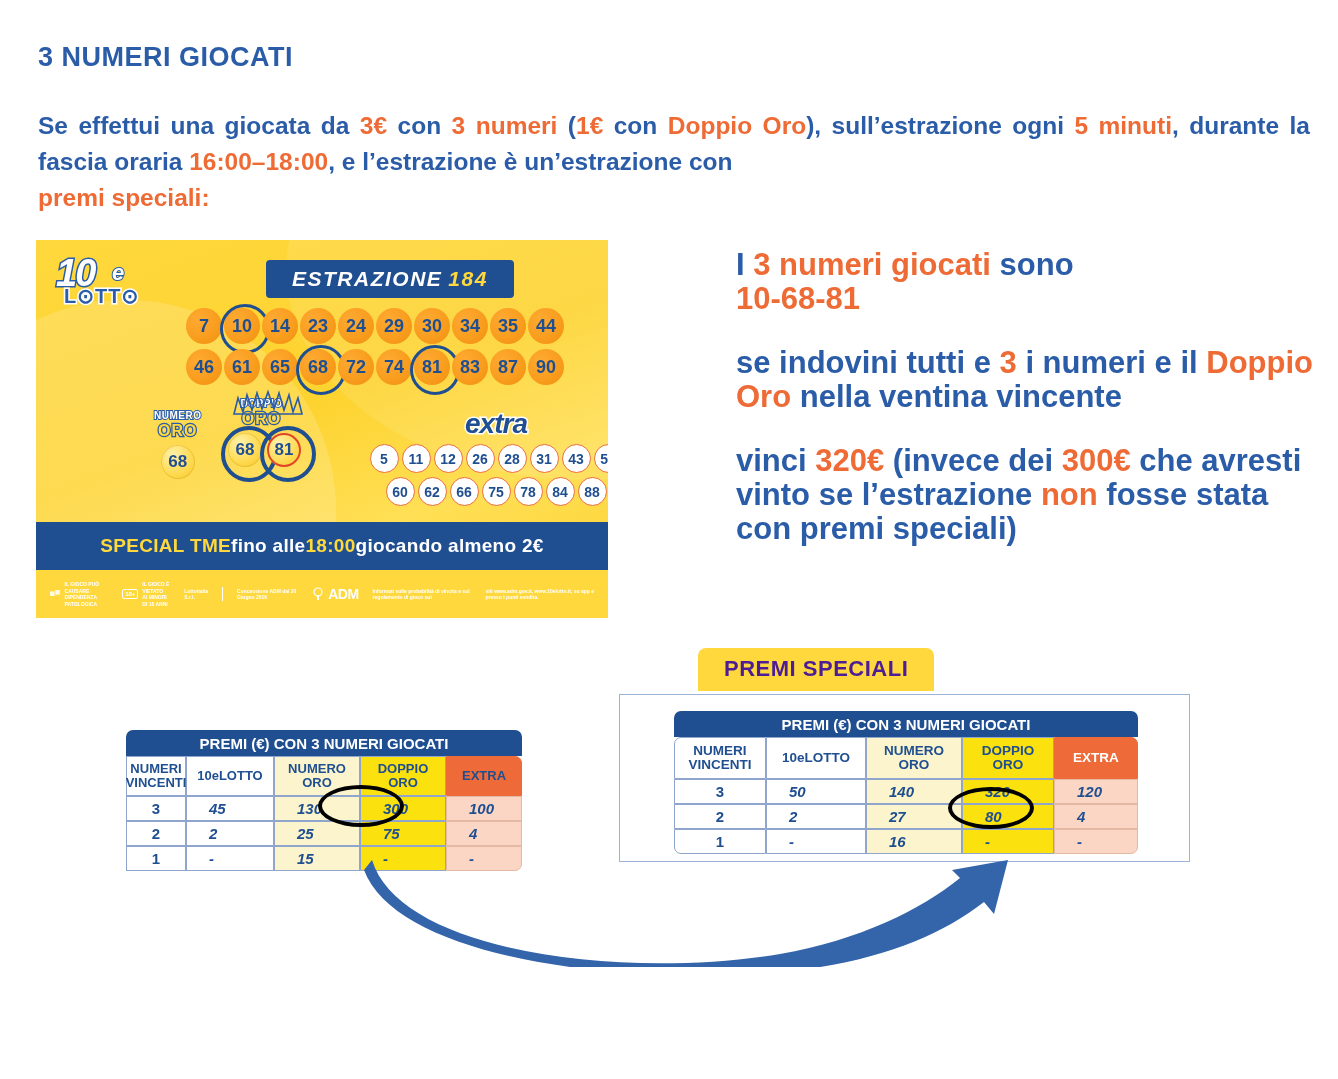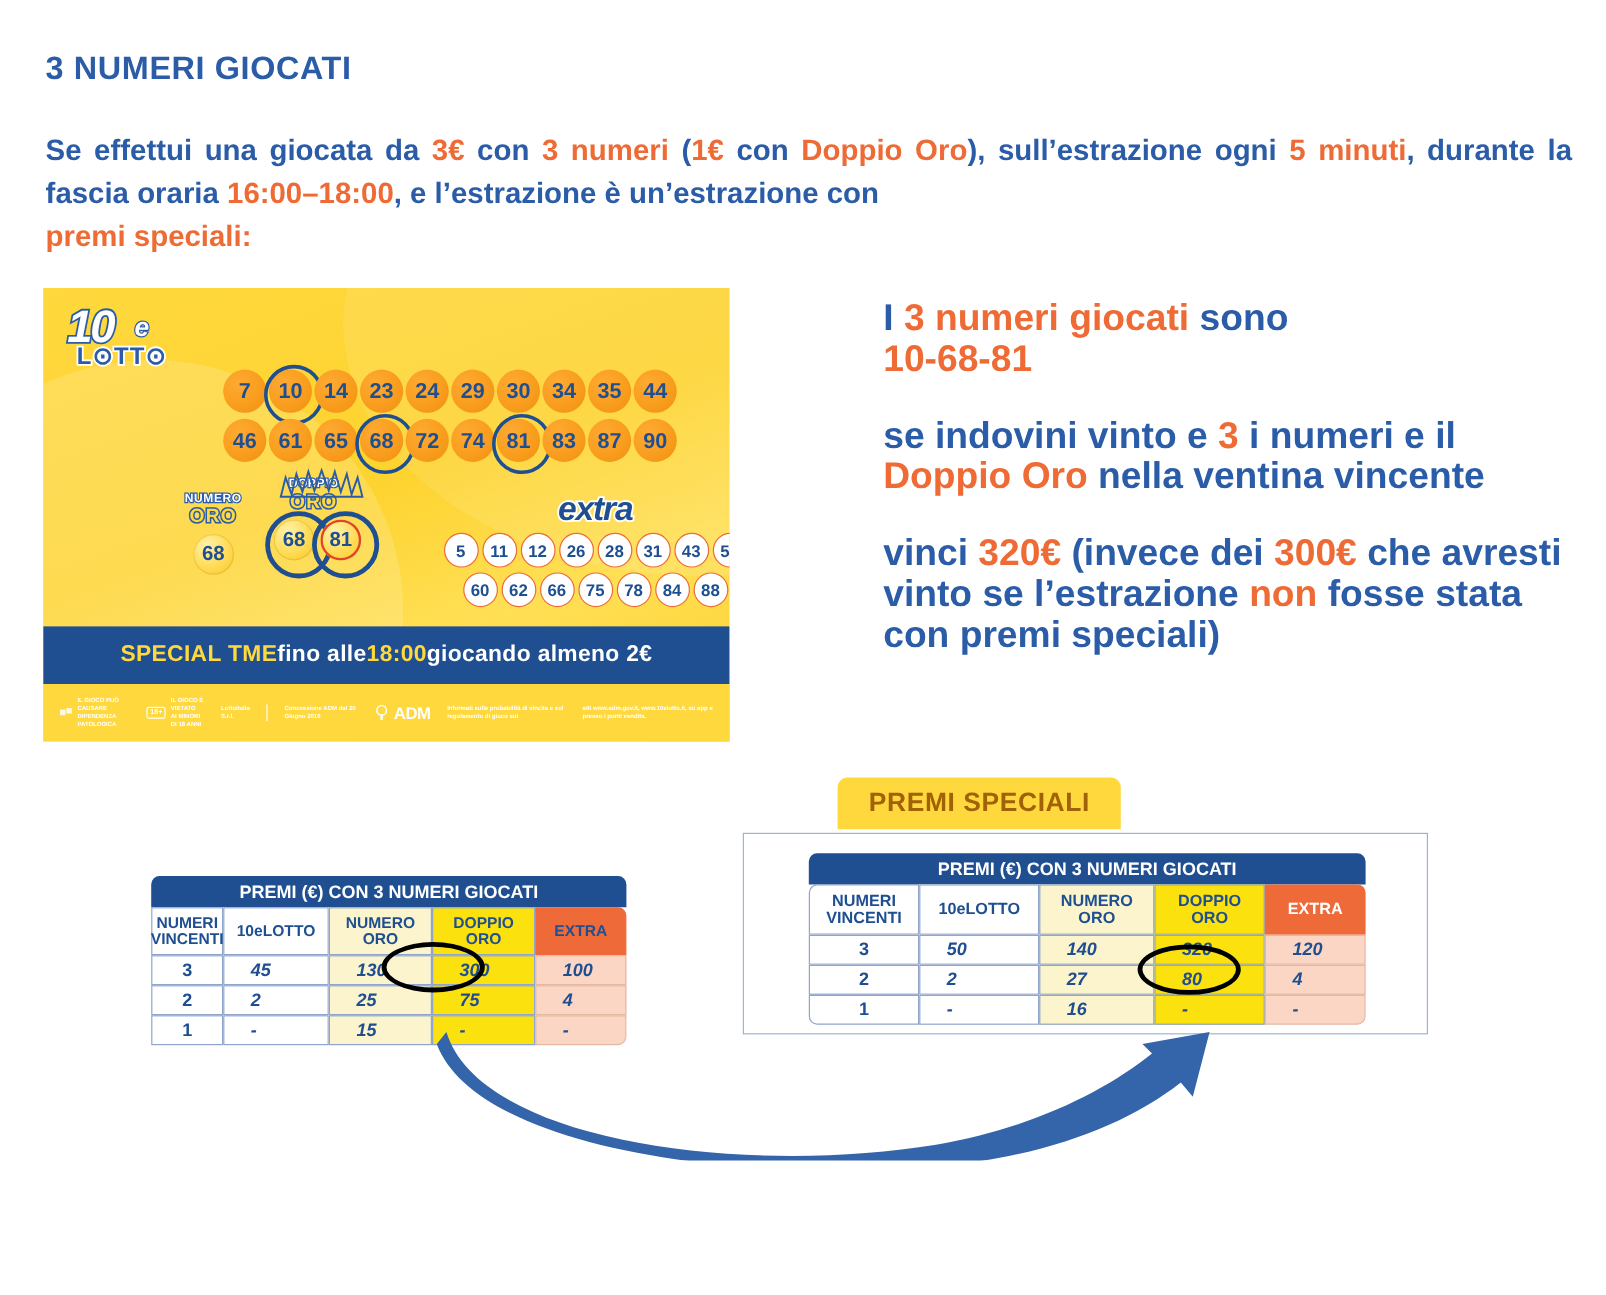--- a/index.html
+++ b/index.html
@@ -178,21 +178,21 @@
   #right-text {
     position: absolute; left: 736px; top: 248px; width: 580px;
     font-size: 31px; font-weight: bold; line-height: 34px; color: #2a5ca8;
   }
   #right-text .para { margin-bottom: 30px; }
   #right-text .para:last-child { margin-bottom: 0; }
 
   
   #premi-speciali-tab {
     position: absolute; left: 698px; top: 648px;
-    background: #ffd83d; color: #a16207;
+    background: #ffd83d; color: #4c1d95;
     padding: 8px 26px 9px 26px;
     border-radius: 8px 8px 0 0;
     font-size: 22px; font-weight: bold; letter-spacing: .5px;
   }
 
   
   .prize-table { font-weight: bold; color: #1f4f91; }
   .pt-title {
     background: #1f4f91; color: #ffffff; text-align: center;
     border-radius: 7px 7px 0 0; font-weight: bold;
@@ -262,20 +262,23 @@
 <div id="ticket">
   <div class="swoosh"></div>
   <div class="swoosh2"></div>
 
   <div id="logo">
     <span class="ten">10</span>
     <span class="e">e</span>
     <span class="lotto">L⊙TT⊙</span>
   </div>
 
+  <div id="estrazione-banner">
+    <span>ESTRAZIONE</span><span class="num">184</span>
+  </div>
 
   <div id="main-numbers">
     <div class="row">
         <div class="ball">7</div>
         <div class="ball circled">10</div>
         <div class="ball">14</div>
         <div class="ball">23</div>
         <div class="ball">24</div>
         <div class="ball">29</div>
         <div class="ball">30</div>
@@ -379,21 +382,21 @@
         <span>siti www.adm.gov.it, www.10elotto.it, su app e presso i punti vendita.</span>
       </div>
   </div>
 </div>
 
 <div id="right-text">
   <div class="para">
     <span>I </span><span class="orange">3 numeri giocati</span><span> sono</span><br><span class="orange">10-68-81</span>
   </div>
   <div class="para">
-    <span>se indovini vinto e </span><span class="orange">3</span><span> i numeri e il </span><span class="orange">Doppio Oro</span><span> nella ventina vincente</span>
+    <span>se indovini tutti e </span><span class="orange">3</span><span> i numeri e il </span><span class="orange">Doppio Oro</span><span> nella ventina vincente</span>
   </div>
   <div class="para">
     <span>vinci </span><span class="orange">320€</span><span> (invece dei </span><span class="orange">300€</span><span> che avresti vinto se l’estrazione </span><span class="orange">non</span><span> fosse stata con premi speciali)</span>
   </div>
 </div>
 
 <div id="premi-speciali-tab">PREMI SPECIALI</div>
 
 <div id="table-left" class="prize-table">
   <div class="pt-title">PREMI (€) CON 3 NUMERI GIOCATI</div>

